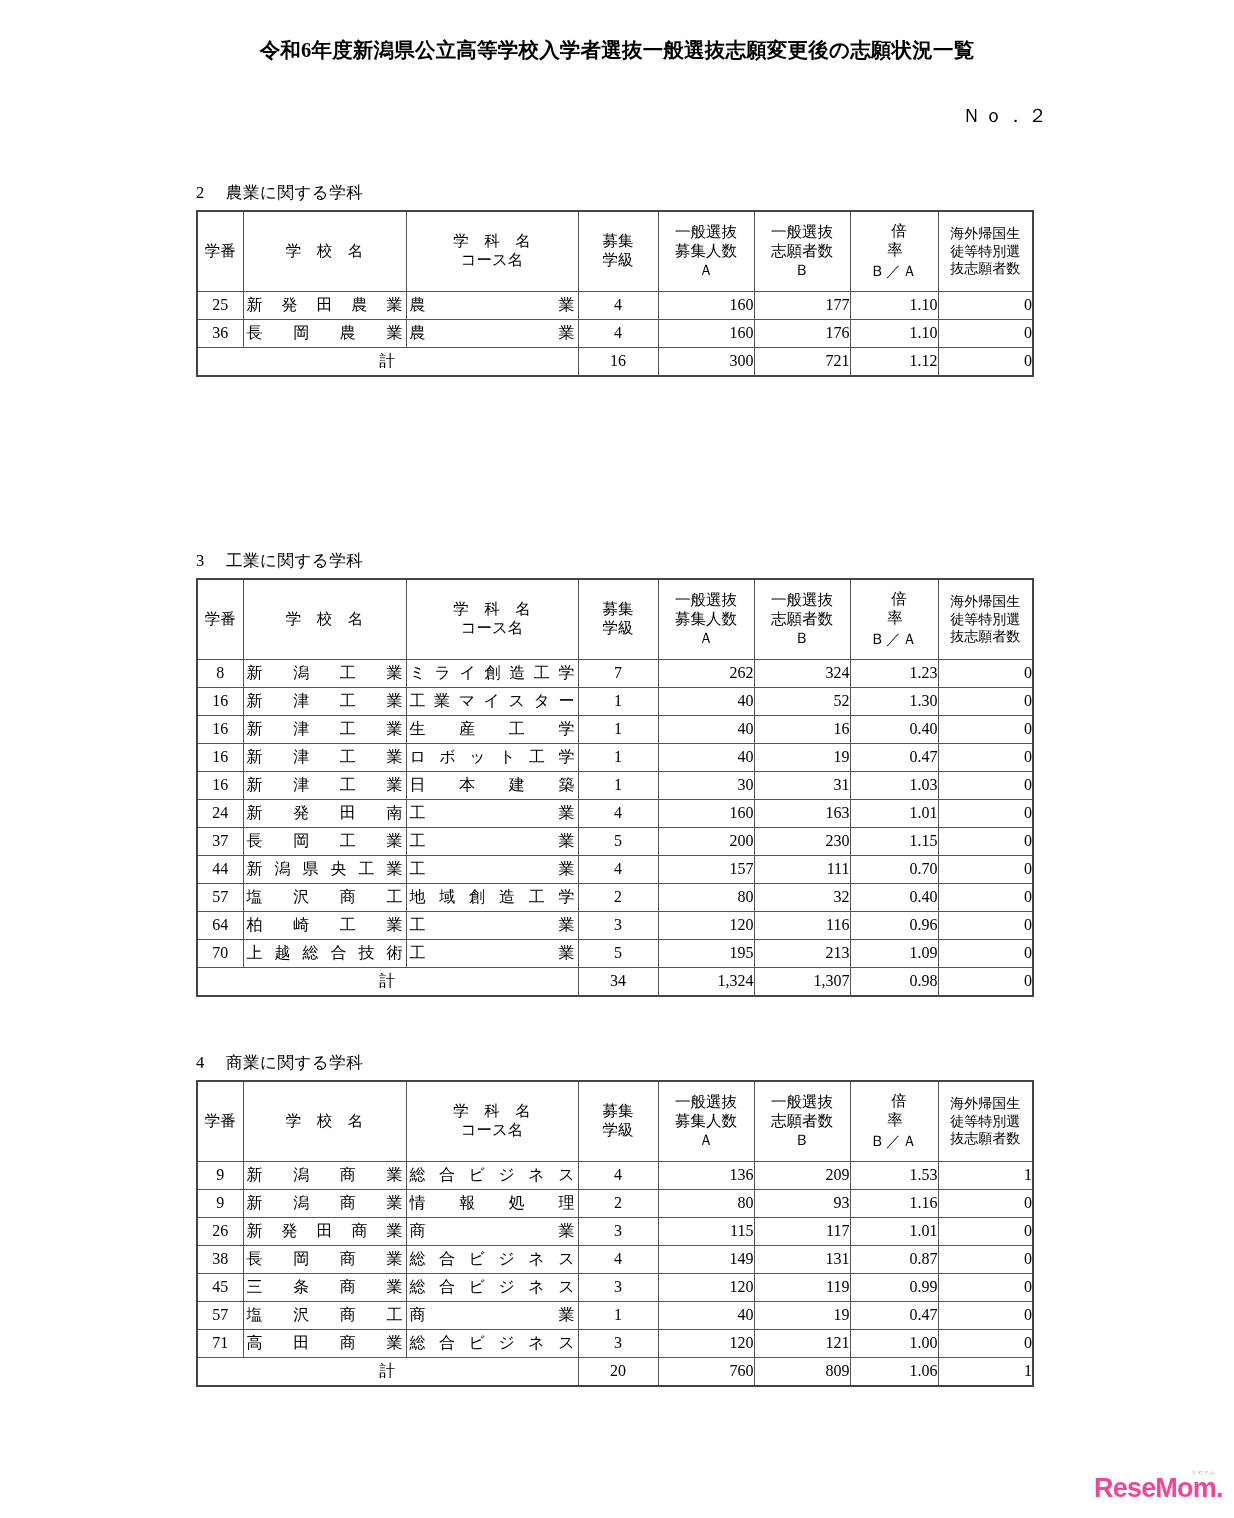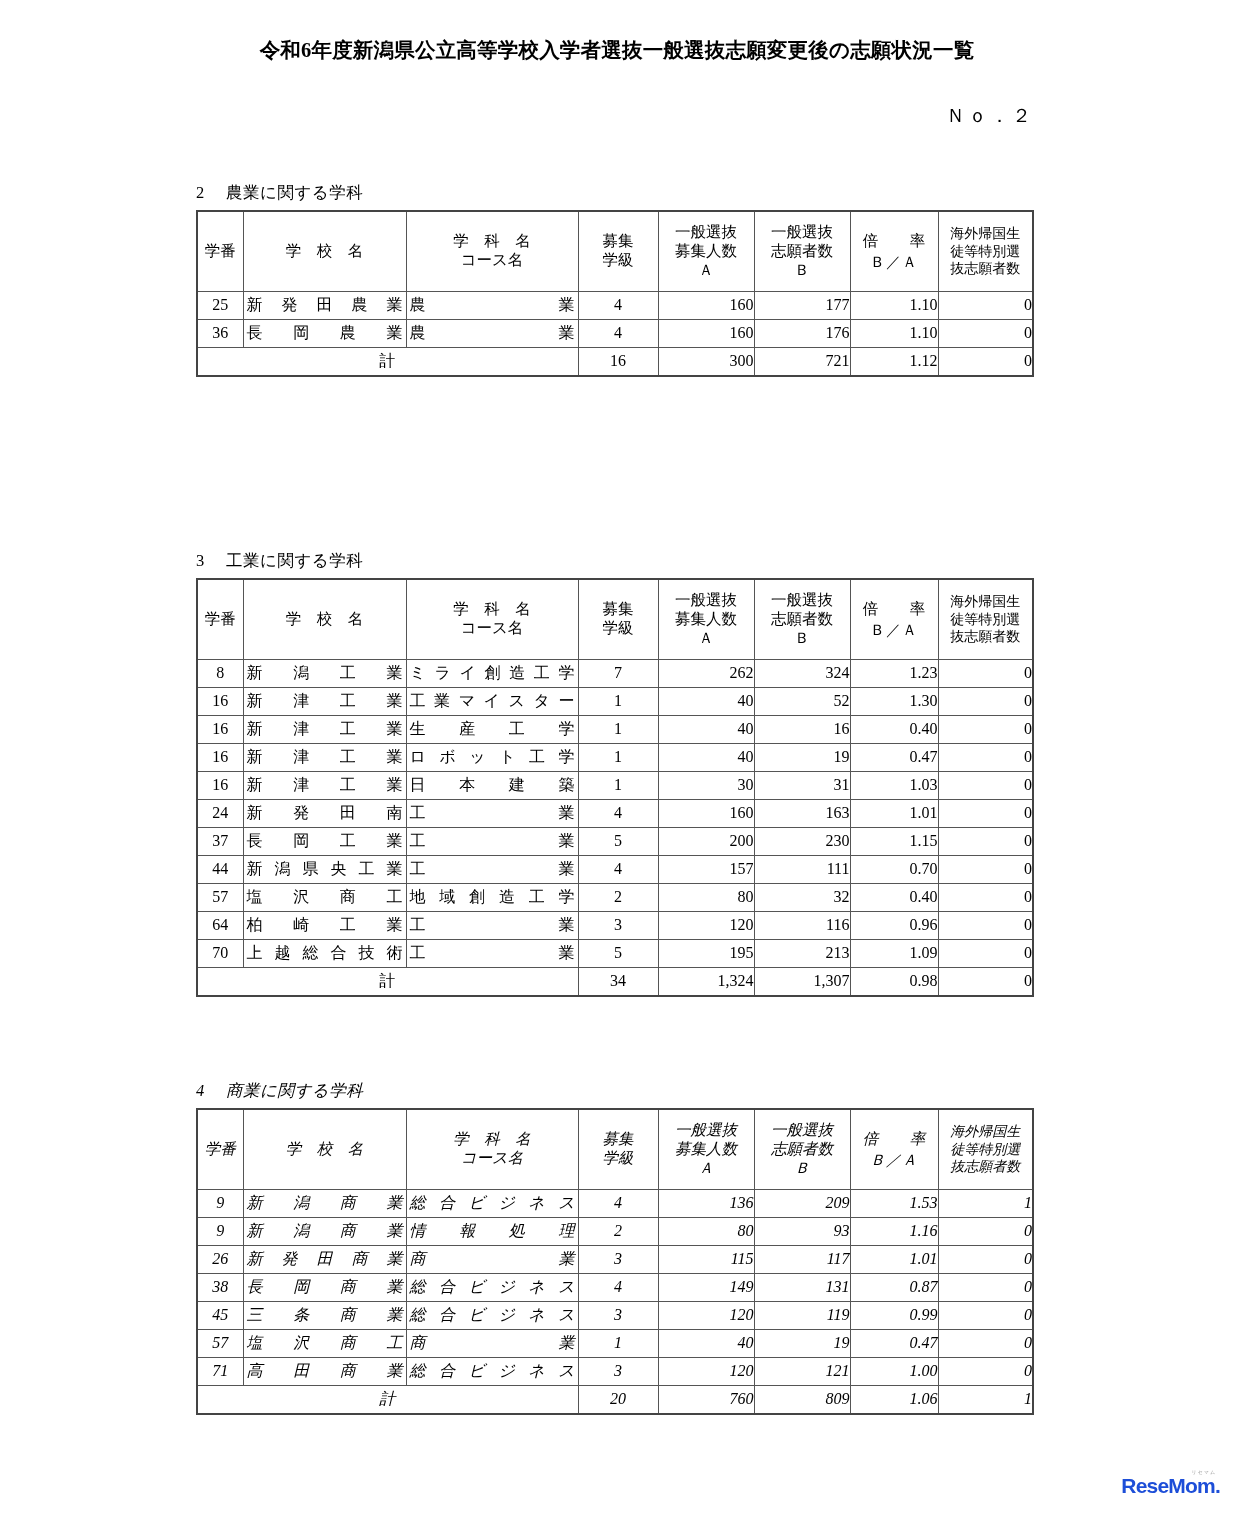--- a/index.html
+++ b/index.html
@@ -35,35 +35,35 @@
   }
   .doc-subtitle {
     font-size: 15.5px;
     font-weight: bold;
     margin-top: 4px;
     letter-spacing: 0.2px;
   }
   .page-no {
     position: absolute;
     top: 103px;
-    right: 200px;
+    right: 184px;
     font-size: 19px;
     letter-spacing: 3px;
     white-space: nowrap;
   }
 
   
   .section {
     position: absolute;
     left: 196px;
     width: 1000px;
   }
   #section-2 { top: 182px; }
   #section-3 { top: 550px; }
-  #section-4 { top: 1080px; font-style: italic; }
+  #section-4 { top: 1052px; }
 
   .section-label {
     font-size: 16.5px;
     margin-bottom: 6px;
     white-space: nowrap;
     letter-spacing: 0.5px;
   }
   .section-label .sec-num {
     display: inline-block;
     width: 30px;
@@ -101,21 +101,21 @@
 
   
   thead td {
     height: 80px;
     text-align: center;
     font-size: 15.5px;
     line-height: 1.22;
     padding: 2px 1px;
   }
   .hdr-tight { letter-spacing: 0px; }
-  .hdr-ratio-top { letter-spacing: 8px; text-indent: 8px; }
+  .hdr-ratio-top { letter-spacing: 8px; text-indent: 8px; padding-left: 10px; }
   .hdr-small { font-size: 14px; letter-spacing: 0px; line-height: 1.25; }
   .hdr-ab { font-size: 15px; letter-spacing: 0px; }
   .hdr-ba { font-size: 15px; letter-spacing: 1px; }
   .hdr-two-line { display: block; }
   .hdr-spacer { display: block; height: 2px; }
 
   
   tbody td {
     height: 28px;
     font-size: 16px;
@@ -158,23 +158,23 @@
     font-family: "Liberation Sans", sans-serif;
     font-size: 5px;
     color: #9a9a9a;
     letter-spacing: 1px;
     display: block;
     margin-right: 4px;
     line-height: 1;
   }
   .wm-main {
     font-family: "Liberation Sans", sans-serif;
-    font-size: 21px;
+    font-size: 27px;
     font-weight: bold;
-    color: #1d4ed8;
+    color: #ec4899;
     letter-spacing: -0.8px;
     line-height: 1;
     display: block;
   }
 </style>
 </head>
 <body>
 
 <div class="doc-header">
   <div class="doc-title">令和6年度新潟県公立高等学校入学者選抜一般選抜志願変更後の志願状況一覧</div>

